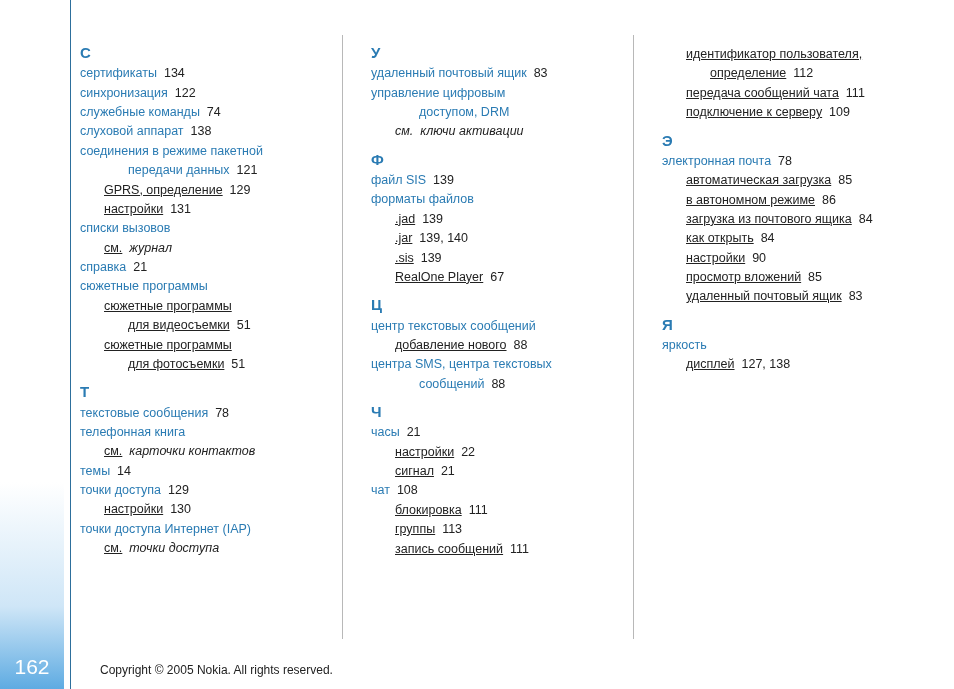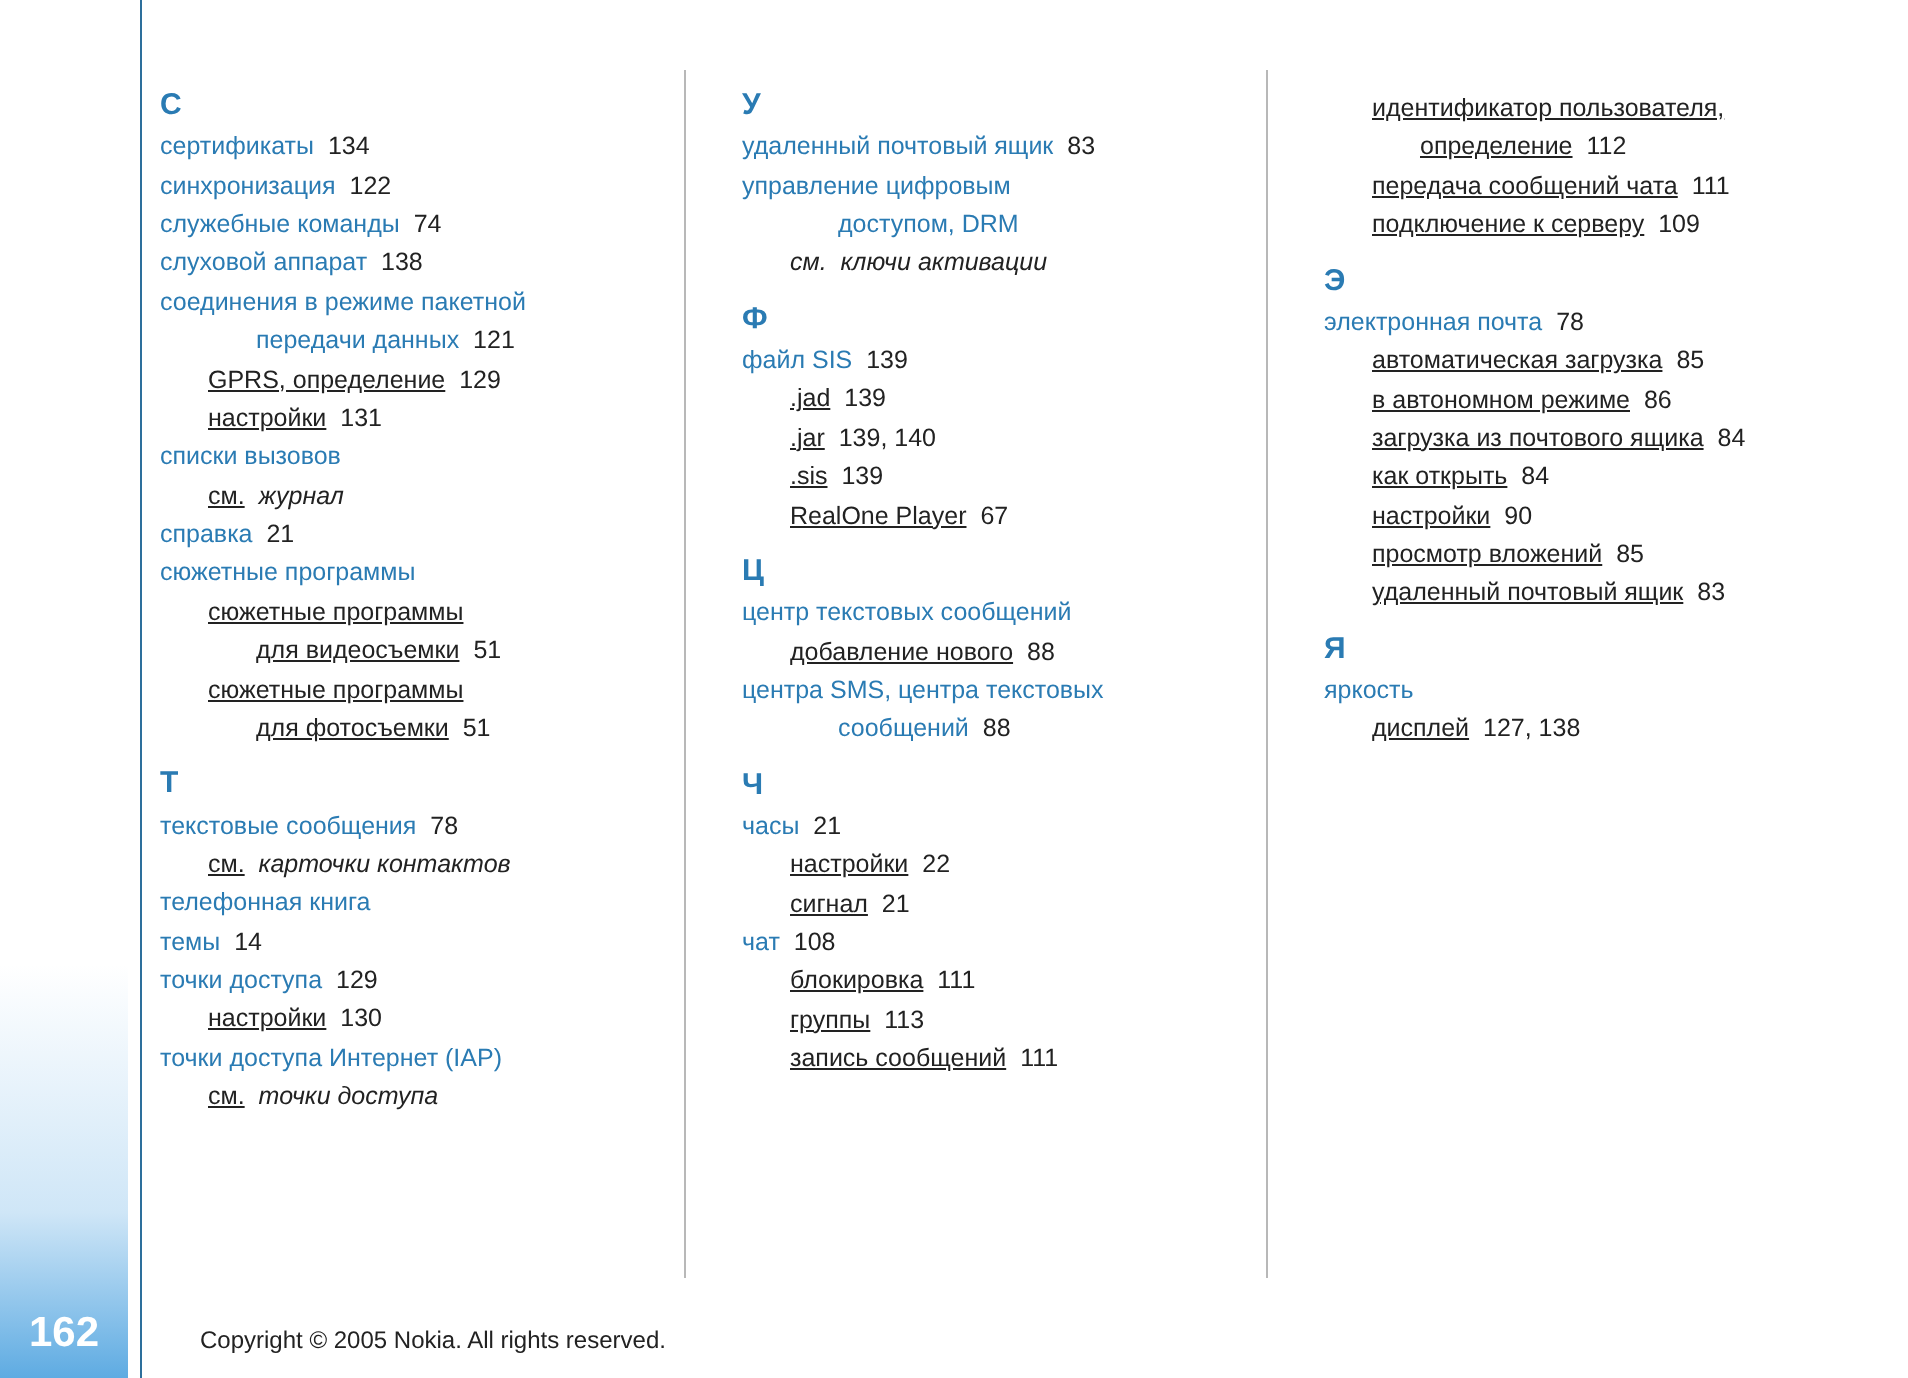--- a/index.html
+++ b/index.html
@@ -23,21 +23,21 @@
     left: 0; top: 0; bottom: 0;
     width: 64px;
     background: linear-gradient(to bottom, #ffffff 0%, #ffffff 70%, #cfe6f7 88%, #5eabe2 100%);
   }
   .page-number {
     position: absolute;
     left: 10px;
     bottom: 10px;
     width: 44px;
     font-size: 21px;
-    font-weight: 700;
+    font-weight: 400;
     color: #fff;
     text-align: center;
     margin-top: 32px;
   }
   .vrule {
     position: absolute;
     left: 70px;
     top: 0;
     bottom: 0;
     width: 1px;
@@ -154,28 +154,28 @@
       <div class="entry L3">
         <span class="plain">для фотосъемки</span>
         <span class="num">&nbsp;</span><span class="num">51</span>
       </div>
 
       <div class="letter">Т</div>
       <div class="entry L1">
         <span class="term">текстовые сообщения</span>
         <span class="num">&nbsp;</span><span class="num">78</span>
       </div>
+      <div class="entry L1">
+        <span class="term">телефонная книга</span>
+      </div>
       <div class="entry L2">
         <span class="plain">см.</span>
         <span>&nbsp;</span><span class="ital">карточки контактов</span>
       </div>
       <div class="entry L1">
-        <span class="term">телефонная книга</span>
-      </div>
-      <div class="entry L1">
         <span class="term">темы</span>
         <span class="num">&nbsp;</span><span class="num">14</span>
       </div>
       <div class="entry L1">
         <span class="term">точки доступа</span>
         <span class="num">&nbsp;</span><span class="num">129</span>
       </div>
       <div class="entry L2">
         <span class="plain">настройки</span>
         <span class="num">&nbsp;</span><span class="num">130</span>
@@ -204,20 +204,23 @@
       <div class="entry L2">
         <span class="ital">см.</span>
         <span>&nbsp;</span><span class="ital">ключи активации</span>
       </div>
 
       <div class="letter">Ф</div>
       <div class="entry L1">
         <span class="term">файл SIS</span>
         <span class="num">&nbsp;</span><span class="num">139</span>
       </div>
+      <div class="entry L1">
+        <span class="term">форматы файлов</span>
+      </div>
       <div class="entry L2">
         <span class="plain">.jad</span>
         <span class="num">&nbsp;</span><span class="num">139</span>
       </div>
       <div class="entry L2">
         <span class="plain">.jar</span>
         <span class="num">&nbsp;</span><span class="num">139, 140</span>
       </div>
       <div class="entry L2">
         <span class="plain">.sis</span>

